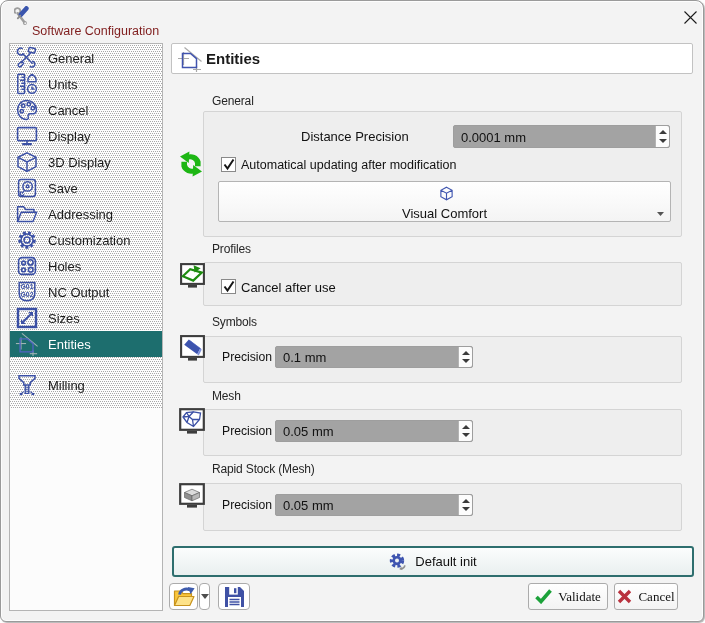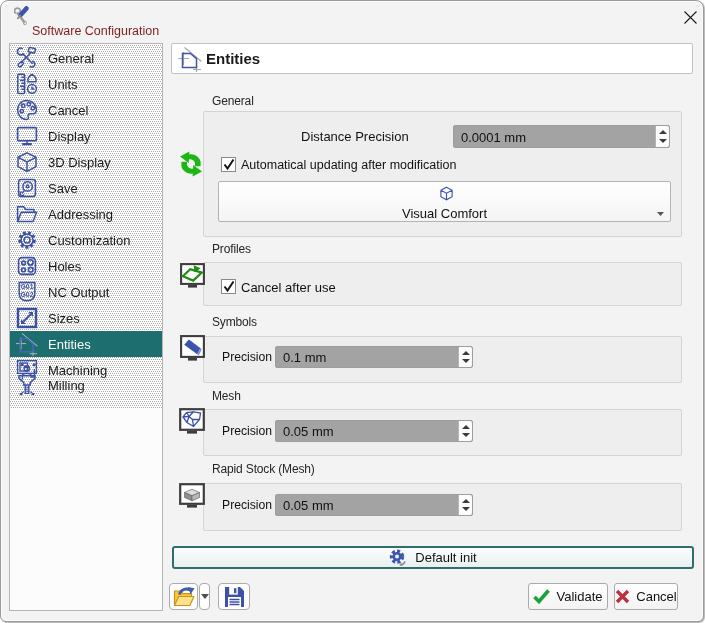--- a/index.html
+++ b/index.html
@@ -49,28 +49,28 @@
 .cb { position:absolute; width:15px; height:15px; background:#fff; border:1px solid #898989; }
 .lbl13 { position:absolute; font-size:13px; color:#111; white-space:nowrap; }
 
 #vcbtn {
   left:217px; top:180px; width:453px; height:41px;
   background:linear-gradient(#ffffff,#f4f4f4); border:1px solid #b4b4b4; border-radius:2px;
 }
 #vcbtn .tx { position:absolute; left:0; right:0; top:24px; text-align:center; font-size:13px; color:#111; }
 
 #definit {
-  left:171px; top:545px; width:522px; height:23px;
+  left:171px; top:545px; width:522px; height:31px;
   background:linear-gradient(#fbfdfd,#e9efef); border:2px solid #2e6e6e; border-radius:3px;
   display:flex; align-items:center; justify-content:center;
 }
 #definit .tx { font-size:13px; color:#111; margin-left:7px; }
 
 .toolbtn { position:absolute; top:582px; height:27px; background:#ffffff; border:1px solid #ababab; border-radius:4px; display:flex; align-items:center; justify-content:center; }
-.btn { position:absolute; top:582px; height:27px; background:linear-gradient(#ffffff,#f3f3f3); border:1px solid #ababab; border-radius:3px; display:flex; align-items:center; justify-content:center; }
+.btn { position:absolute; top:582px; height:27px; background:linear-gradient(#ffffff,#f3f3f3); border:1px solid #ababab; border-radius:3px; display:flex; align-items:center; justify-content:center;font-family:Liberation Serif, serif; }
 .btn .tx { font-size:13px; color:#111; margin-left:6px; }
 </style>
 </head>
 <body>
 <div id="win">
 
   <svg class="abs" style="left:13px;top:5px" width="16" height="20" viewBox="0 0 16 20">
     <g stroke-linecap="round">
       <path d="M1.2 6.9 A 2.9 2.9 0 1 1 5.2 7.3" fill="none" stroke="#9d9d9d" stroke-width="1.9"></path>
       <line x1="3.6" y1="7.2" x2="10.6" y2="16.6" stroke="#9d9d9d" stroke-width="2.5"></line>
@@ -200,32 +200,20 @@
           <line x1="7.5" y1="1.5" x2="24.5" y2="15.5"></line>
           <line x1="1" y1="12.5" x2="12" y2="12.5"></line>
           <line x1="6.5" y1="6" x2="6.5" y2="19"></line>
           <line x1="16" y1="23.5" x2="24" y2="23.5"></line>
           <line x1="19.5" y1="20" x2="19.5" y2="26"></line>
         </g>
         <path d="M5.5 7.5 H13.5 L19.5 12.7 V21.5 H5.5 Z" stroke="#4f63c0" stroke-width="1.5"></path>
       </svg>
       <div class="tx">Entities</div>
     </div>
-    <div class="sbitem" style="top:313px">
-      <svg class="ic" viewBox="0 0 24 24" fill="none" stroke="#3b50a5" stroke-width="1.4">
-        <rect x="2.6" y="2.6" width="18.8" height="12.8"></rect>
-        <rect x="5" y="5" width="7.5" height="8"></rect>
-        <path d="M6 5.5 l2.6 2.6 M8.6 5.5 L6 8.1"></path>
-        <circle cx="11.8" cy="10.6" r="2.7"></circle>
-        <path d="M8.8 10.2 a3 3 0 0 1 6 0 Z" fill="#3b50a5" stroke="none"></path>
-        <path d="M7.4 21.4 v-3.4 q0-2.6 4.4-2.6 q4.4 0 4.4 2.6 v1 h3.2 v-8"></path>
-        <circle cx="19.2" cy="6.8" r="1.6" fill="#3b50a5" stroke="none"></circle>
-      </svg>
-      <div class="tx">Machining</div>
-    </div>
     <div class="sbitem" style="top:328px">
       <svg class="ic" viewBox="0 0 24 24" fill="none" stroke="#3b50a5" stroke-width="1.5">
         <path d="M4 2.8 H20 V5.4 L15.2 9.6 V12 H8.8 V9.6 L4 5.4 Z"></path>
         <path d="M10.2 12 V20.4 H13.8 V12" stroke-width="1.4"></path>
         <path d="M10.2 14.2 h3.6 M10.2 16.2 h3.6 M10.2 18.2 h3.6" stroke-width="1"></path>
         <path d="M8.6 18.6 q-2.4 2.6-4 2 M15.4 18.6 q2.4 2.6 4 2 M7.6 21 q-1.6 1-2.6 0.6 M16.4 21 q1.6 1 2.6 0.6" stroke-width="1.2"></path>
       </svg>
       <div class="tx">Milling</div>
     </div>
   </div>

